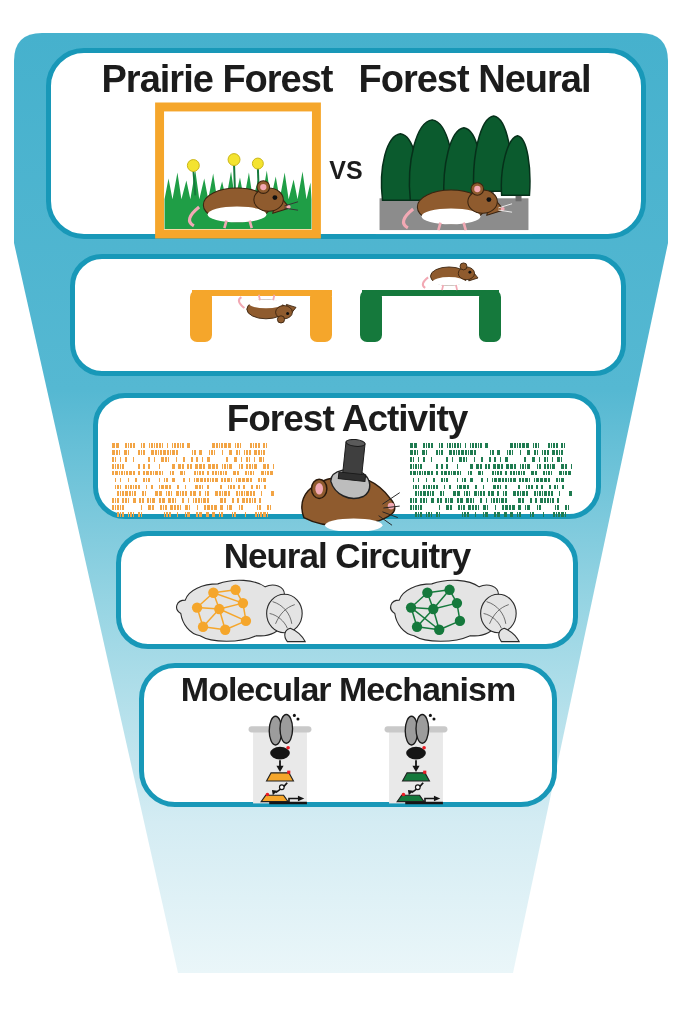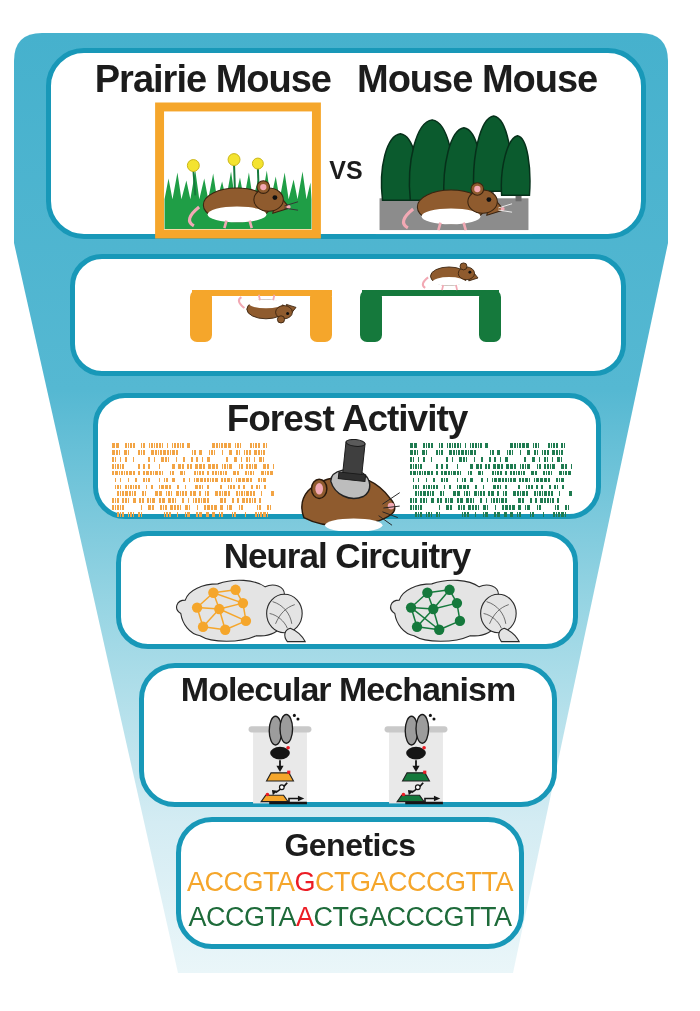--- a/index.html
+++ b/index.html
@@ -60,22 +60,22 @@
         <stop offset="0.62" stop-color="#9AD6E4"></stop>
         <stop offset="0.84" stop-color="#D4ECF3"></stop>
         <stop offset="1" stop-color="#EAF6F9"></stop>
       </linearGradient>
     </defs>
     <path d="M42,33 L640,33 Q668,33 668,61 L668,243 L513,973 L178,973 L14,243 L14,61 Q14,33 42,33 Z" fill="url(#funnelGrad)"></path>
   </svg>
 
   <section class="card" id="card-species">
     <div class="species-titles">
-      <span>Prairie Mouse</span>
-      <span>Mouse Mouse</span>
+      <span>Prairie Forest</span>
+      <span>Forest Neural</span>
     </div>
     <div class="species-row">
 
       <svg width="168" height="137" viewBox="0 0 168 138">
         <rect x="5" y="5" width="158" height="128" fill="#ffffff" stroke="var(--prairie-orange)" stroke-width="9"></rect>
         <path fill="var(--grass-green)" d="M10,98 L14,77 L18,98 L23,71 L27,98 L32,79 L36,98 L41,69 L45,98 L50,77 L54,98 L59,72 L63,98 L68,80 L72,98 L77,70 L81,98 L86,76 L90,98 L95,71 L99,98 L104,79 L108,98 L113,69 L117,98 L122,75 L126,98 L131,71 L135,98 L140,78 L144,98 L149,70 L153,98 L157,81 L158,98 L158,128 L10,128 Z"></path>
         <g stroke="#157A3C" stroke-width="2">
           <line x1="41" y1="94" x2="39" y2="68"></line>
             <line x1="81" y1="92" x2="80" y2="62"></line>
             <line x1="105" y1="93" x2="104" y2="66"></line>
@@ -339,19 +339,14 @@
             <circle cx="66" cy="46" r="7"></circle>
           <circle cx="98" cy="38" r="7"></circle>
             <circle cx="44" cy="70" r="7"></circle>
             <circle cx="74" cy="74" r="7"></circle>
             <circle cx="102" cy="62" r="7"></circle>
         </g>
       </svg>
     </div>
   </section>
 
-  <section class="card" id="card-genetics">
-    <h2>Genetics</h2>
-    <div class="seq prairie"><span>ACCGTA</span><span class="variant">G</span><span>CTGACCCGTTA</span></div>
-    <div class="seq forest"><span>ACCGTA</span><span class="variant">A</span><span>CTGACCCGTTA</span></div>
-  </section>
 
 </div>
 
 </body></html>

